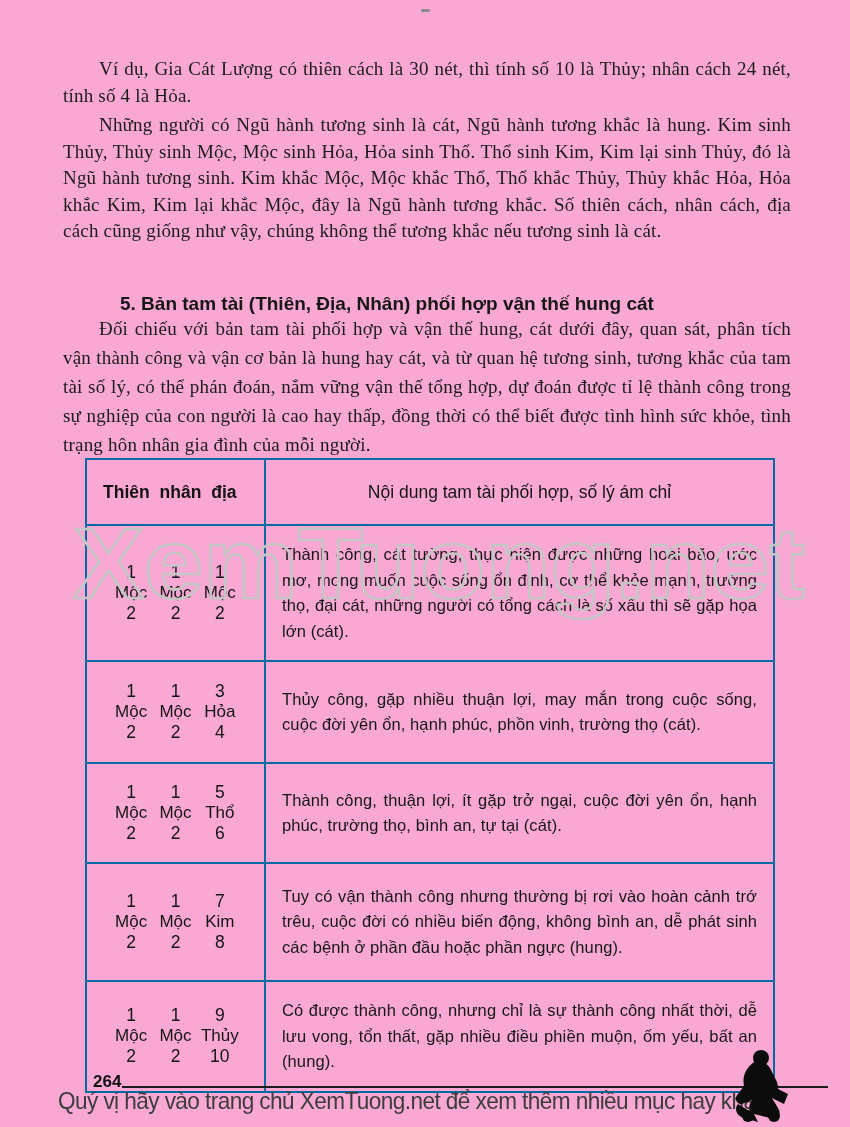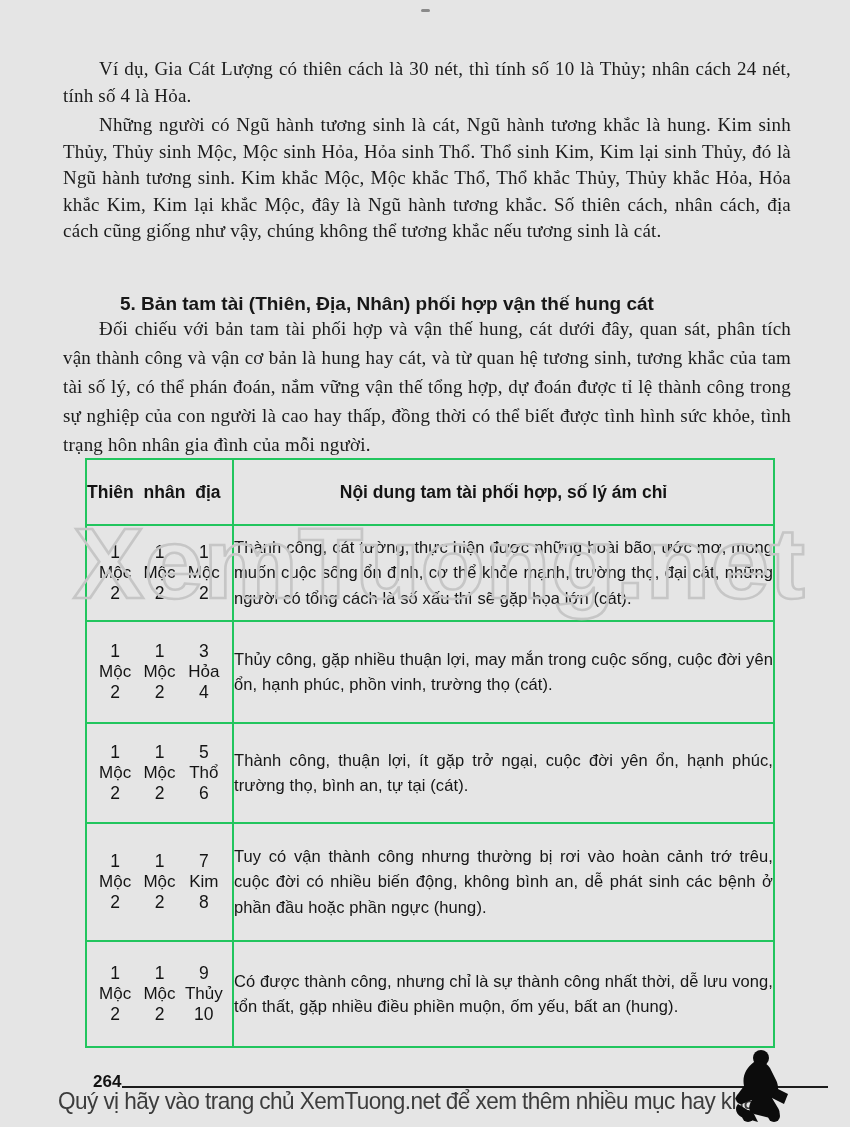--- a/index.html
+++ b/index.html
@@ -1,19 +1,19 @@
 <!DOCTYPE html>
 <html><head>
 <meta charset="utf-8">
 <style>
   html,body { margin:0; padding:0; background:#888; }
   .page {
     position:relative;
     width:850px; height:1127px;
-    background:#e5e5e5;
+    background:#f9a8d4;
     overflow:hidden;
     font-family:"Liberation Serif", serif;
     color:#1b1b1b;
   }
   .top-mark {
     position:absolute; left:421px; top:9px;
     width:9px; height:3px; background:#8a8a8a; border-radius:2px;
   }
   .para {
     position:absolute; left:63px; width:728px;
@@ -29,30 +29,30 @@
     font-size:19px; font-weight:bold; color:#171717;
   }
   
   .tamtai-table {
     position:absolute; left:85px; top:458px;
     width:690px; border-collapse:collapse;
     font-family:"Liberation Sans", sans-serif;
     table-layout:fixed;
   }
   .tamtai-table td, .tamtai-table th {
-    border:2px solid #22c55e; padding:0; vertical-align:middle;
+    border:2px solid #0369a1; padding:16px; vertical-align:middle;
   }
   .col-left { width:145px; }
   .hdr-left {
     vertical-align:top; text-align:left;
     font-size:17.5px; font-weight:bold; padding:8px 4px 0 6px;
     word-spacing:5px; color:#141414;
   }
   .hdr-right {
-    text-align:center; font-size:17.5px; font-weight:bold;
+    text-align:center; font-size:17.5px; font-weight:normal;
     padding-top:16px; vertical-align:middle; color:#141414;
   }
   .lcell { padding:9px 8px 8px 8px; }
   .trio { display:flex; justify-content:space-between; padding:0 6px; }
   .trio span { flex:1; text-align:center; font-size:17.5px; color:#141414; }
   .trio.elements span { font-size:17px; }
   .lwrap { display:flex; flex-direction:column; justify-content:space-between; height:calc(100% - 0px); box-sizing:border-box; }
   .rcell { padding:6px 12px 6px 17px; }
   .rcell p {
     margin:0; font-size:16.5px; line-height:25.5px;

